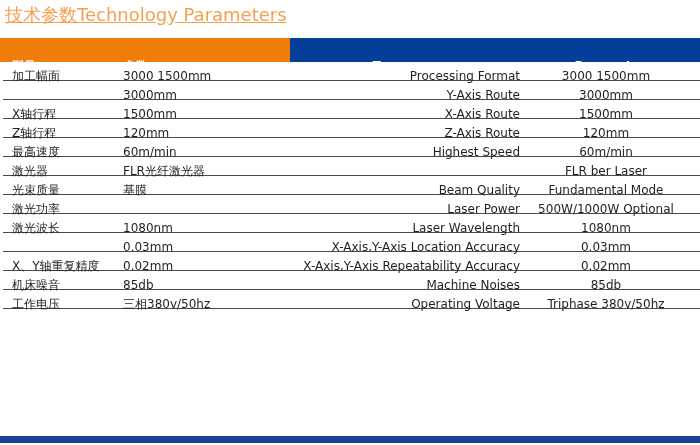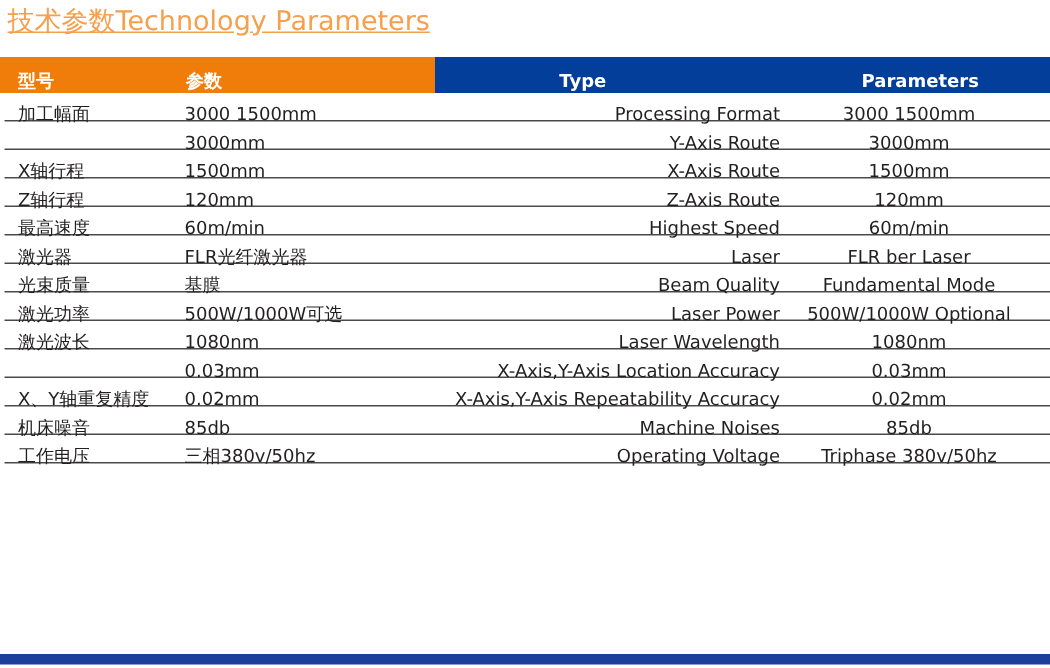--- a/index.html
+++ b/index.html
@@ -50,21 +50,21 @@
     background: #f07d0a;
   }
   .header-right {
     position: relative;
     width: 410px;
     height: 24px;
     background: #023e9a;
   }
   .hdr-txt {
     position: absolute;
-    top: 4px;
+    top: 16px;
     height: 41px;
     line-height: 24px;
     font-size: 12px;
     font-weight: bold;
     color: #ffffff;
     white-space: nowrap;
   }
   .hdr-model    { left: 12px; }
   .hdr-param-cn { left: 124px; text-align: center; }
   .hdr-type     { left: 0; width: 197px; text-align: center; }
@@ -183,34 +183,32 @@
         <div class="line-pad"></div>
         <div class="cell c-label-cn">最高速度</div>
         <div class="cell c-value-cn">60m/min</div>
         <div class="cell c-label-en">Highest Speed</div>
         <div class="cell c-value-en">60m/min</div>
       </div>
       <div class="row">
         <div class="line-pad"></div>
         <div class="cell c-label-cn">激光器</div>
         <div class="cell c-value-cn">FLR光纤激光器</div>
-        <div class="cell c-label-en">Laser</div>
         <div class="cell c-value-en">FLR ber Laser</div>
       </div>
       <div class="row">
         <div class="line-pad"></div>
         <div class="cell c-value-cn">基膜</div>
         <div class="cell c-label-cn">光束质量</div>
         <div class="cell c-value-en">Fundamental Mode</div>
         <div class="cell c-label-en">Beam Quality</div>
       </div>
       <div class="row">
         <div class="line-pad"></div>
         <div class="cell c-label-cn">激光功率</div>
-        <div class="cell c-value-cn">500W/1000W可选</div>
         <div class="cell c-label-en">Laser Power</div>
         <div class="cell c-value-en">500W/1000W Optional</div>
       </div>
       <div class="row">
         <div class="line-pad"></div>
         <div class="cell c-label-cn">激光波长</div>
         <div class="cell c-value-cn">1080nm</div>
         <div class="cell c-label-en">Laser Wavelength</div>
         <div class="cell c-value-en">1080nm</div>
       </div>

